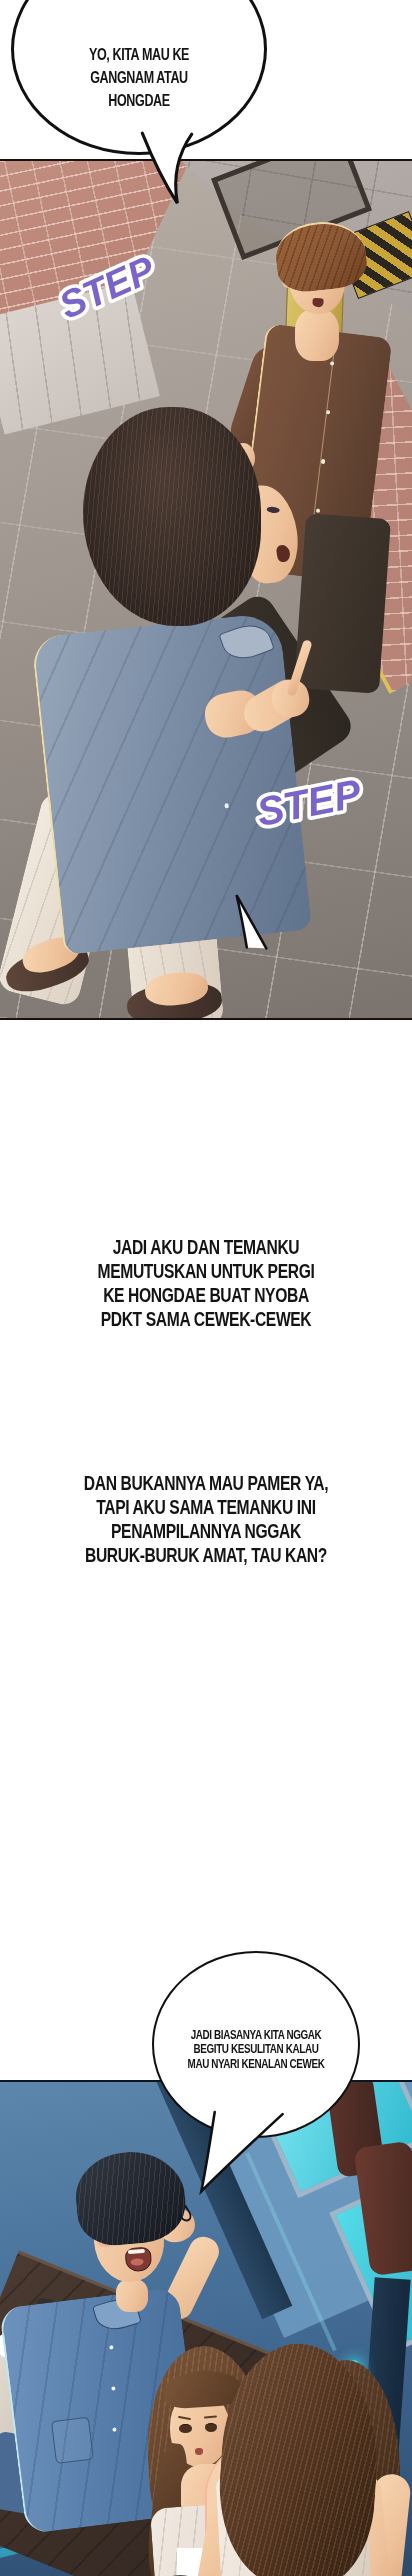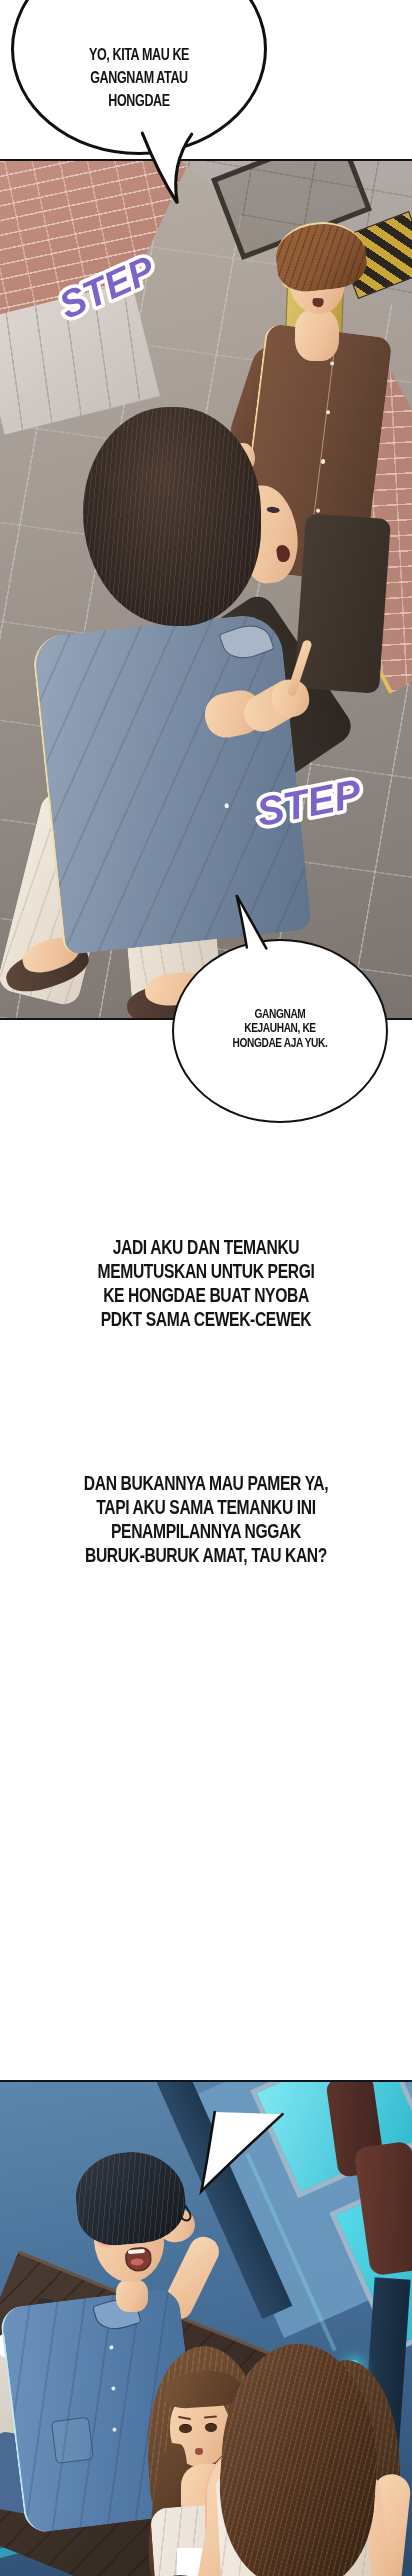--- a/index.html
+++ b/index.html
@@ -181,36 +181,36 @@
     <div class="sfx-wrap" style="left:242px;top:608px;transform:rotate(-11deg);">
       <svg width="134" height="67" viewBox="0 0 260 130">
         <text x="130" y="92" text-anchor="middle" font-family="Liberation Sans, sans-serif" font-size="78" font-weight="bold" font-style="italic" fill="#7b64c8" stroke="#ffffff" stroke-width="14" stroke-linejoin="round" style="paint-order:stroke;">STEP</text>
       </svg>
     </div>
   </section>
 
   <svg class="btail" style="left:226px;top:892px;" width="57" height="59" viewBox="0 0 110 115">
     <path d="M40,108 C34,72 28,40 20,6 C42,46 60,78 78,110" fill="#ffffff" stroke="#101010" stroke-width="5" stroke-linecap="round"></path>
   </svg>
-  <div class="bubble" style="left:172px;top:939px;width:212px;height:180px;">
-    <div class="txt scalex2" style="position:absolute;left:0;top:66px;width:100%;font-size:13px;line-height:14.4px;letter-spacing:-0.5px;">GANGNAM
-KEJAUHAN, KE
-HONGDAE AJA YUK.</div>
-  </div>
 
   <div class="narr txt scalex" style="top:1235px;font-size:20.6px;line-height:24px;letter-spacing:-0.5px;">JADI AKU DAN TEMANKU
 MEMUTUSKAN UNTUK PERGI
 KE HONGDAE BUAT NYOBA
 PDKT SAMA CEWEK-CEWEK</div>
 
   <div class="narr txt scalex" style="top:1471px;font-size:20.6px;line-height:24px;letter-spacing:-0.5px;">DAN BUKANNYA MAU PAMER YA,
 TAPI AKU SAMA TEMANKU INI
 PENAMPILANNYA NGGAK
 BURUK-BURUK AMAT, TAU KAN?</div>
 
+  <div class="bubble" style="left:152px;top:1951px;width:204px;height:183px;">
+    <div class="txt scalex" style="position:absolute;left:0;top:75px;width:100%;font-size:13px;line-height:14.4px;letter-spacing:-0.5px;">JADI BIASANYA KITA NGGAK
+BEGITU KESULITAN KALAU
+MAU NYARI KENALAN CEWEK</div>
+  </div>
   <svg class="btail" style="left:192px;top:2108px;" width="103" height="90" viewBox="0 0 200 175">
     <path d="M44,8 C36,60 28,112 18,162 C66,114 124,60 176,12" fill="#ffffff" stroke="#101010" stroke-width="5" stroke-linecap="round"></path>
   </svg>
 
   <section class="panel" style="top:2080px;height:751px;border-top:2.1px solid #0d1520;border-bottom:2.1px solid #0d1520;
                   background:linear-gradient(170deg,#5d86ac 0%,#48719a 28%,#35587e 55%,#27425f 78%,#1d3248 100%);">
 
     <div class="abs" style="left:222px;top:-36px;width:222px;height:258px;transform:rotate(-24deg);
                 background:#6f9cc2;opacity:.85;"></div>
     <div class="abs" style="left:268px;top:-26px;width:134px;height:108px;transform:rotate(-24deg);

